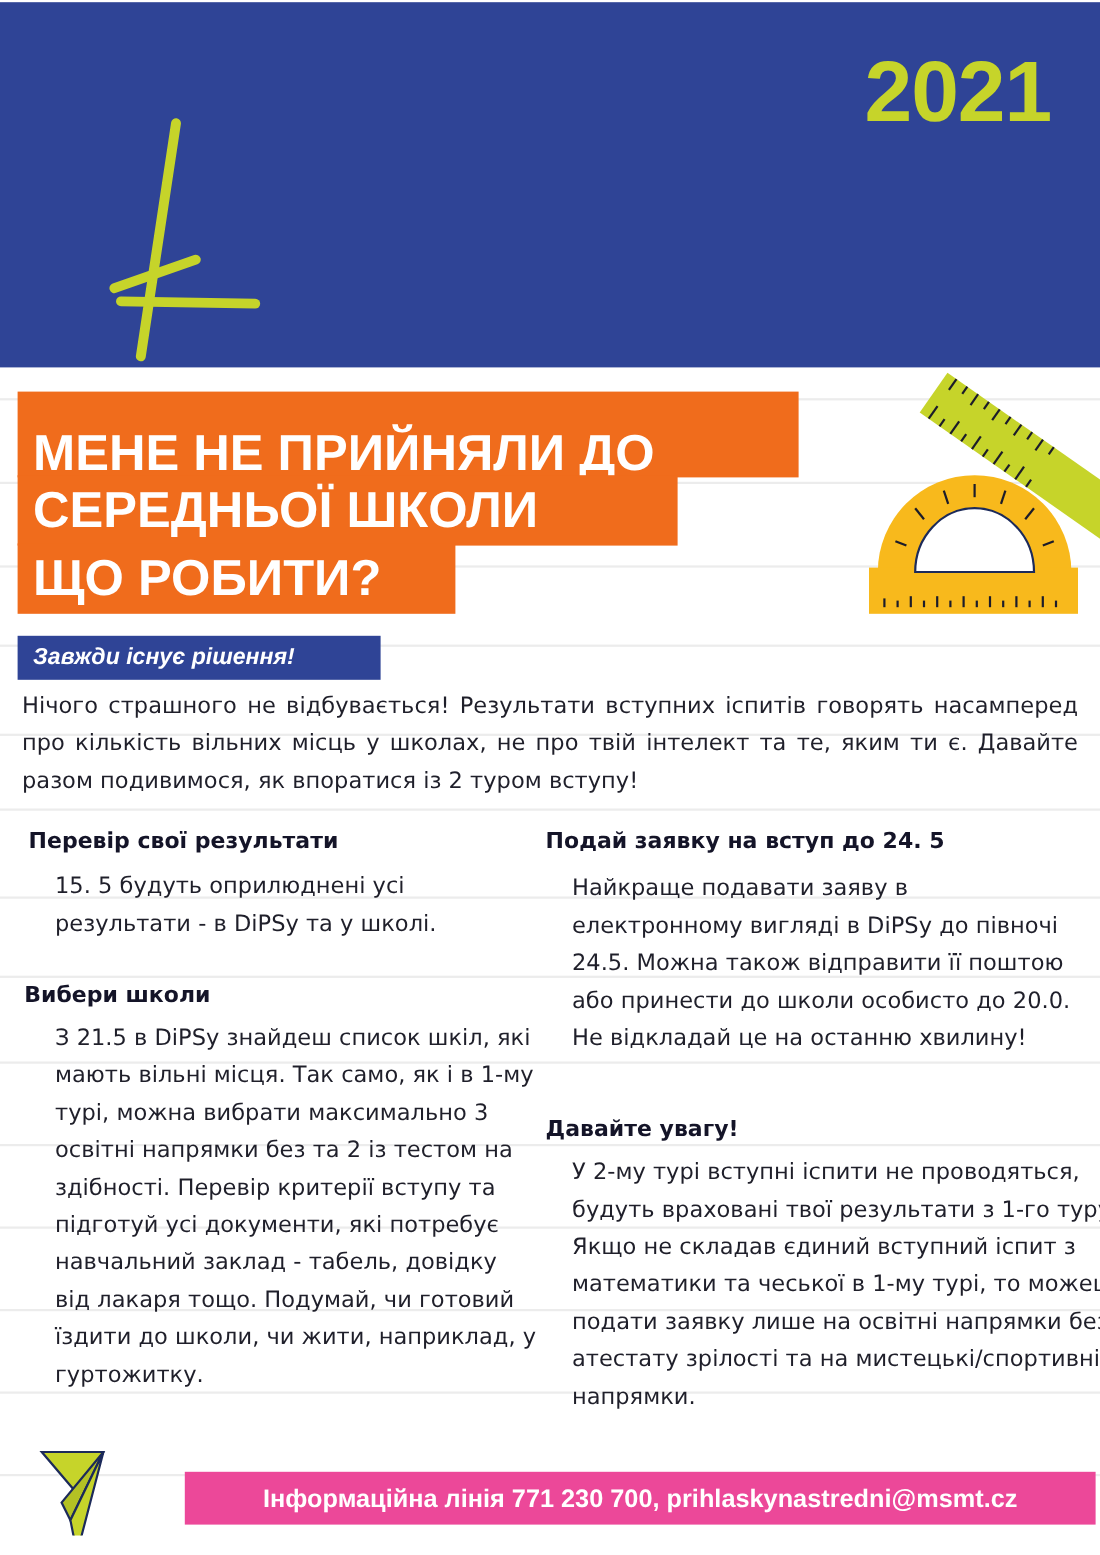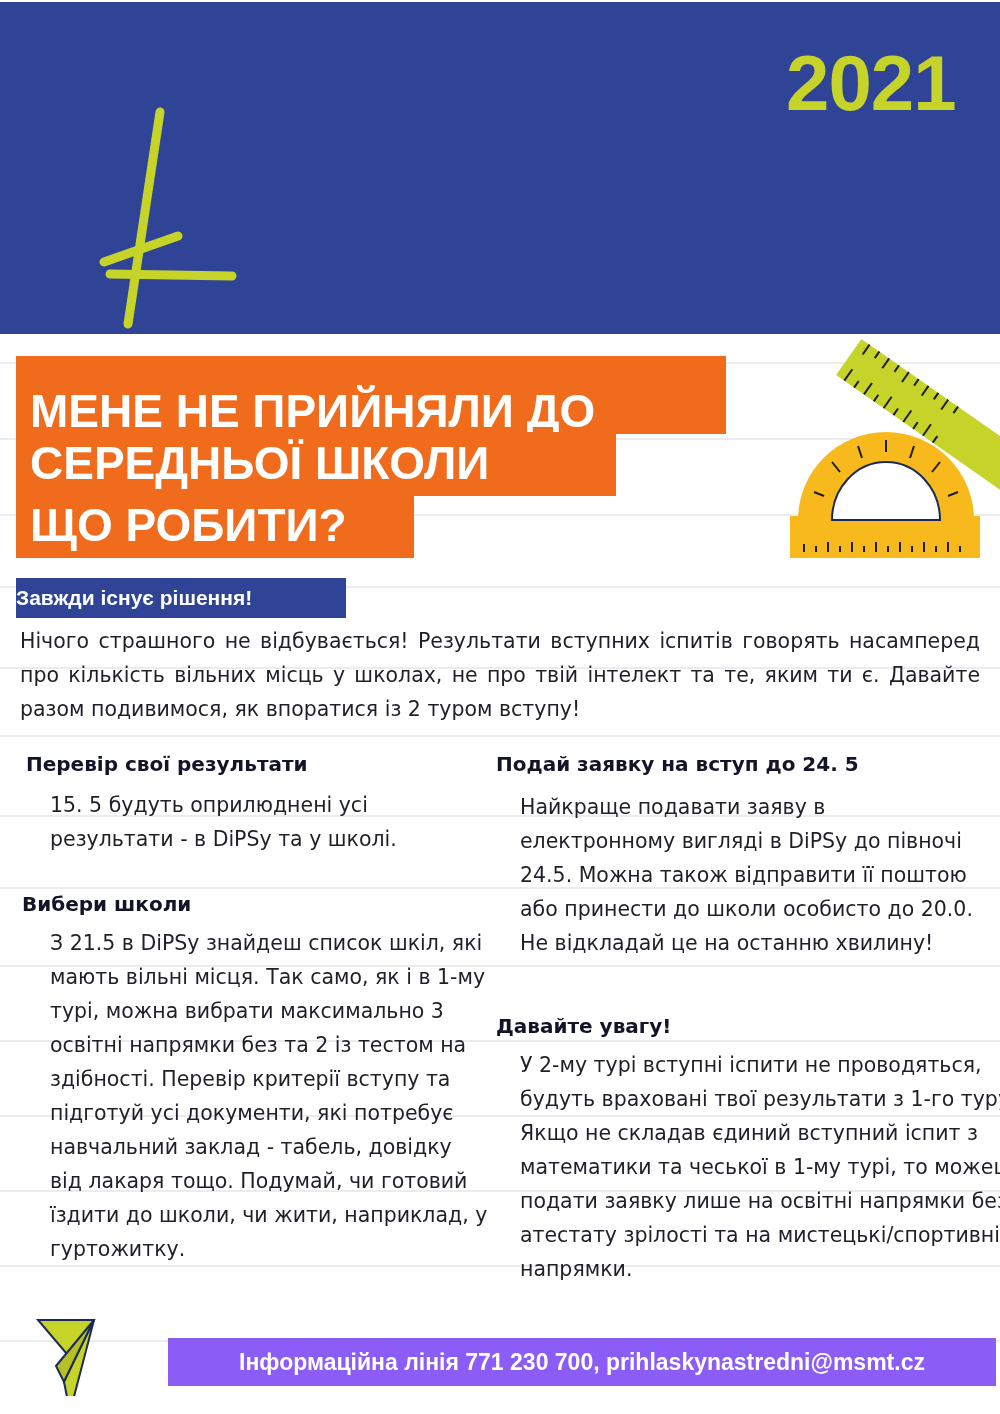--- a/index.html
+++ b/index.html
@@ -13,28 +13,28 @@
   .year { position: absolute; left: 786px; top: 42px; font-family: "Liberation Sans", sans-serif; font-weight: bold; font-size: 78px; color: #c6d42a; line-height: 1; letter-spacing: -1px; }
   .hash { position: absolute; left: 90px; top: 100px; width: 200px; height: 230px; }
 
   .title-box { position: absolute; left: 16px; background: #f06c1c; color: #fff; font-family: "Liberation Sans", sans-serif; font-weight: bold; font-size: 46px; line-height: 62px; padding: 0 14px; }
   .t1 { top: 356px; width: 710px; height: 78px; padding-top: 24px; }
   .t2 { top: 432px; width: 600px; height: 64px; }
   .t3 { top: 494px; width: 398px; height: 64px; }
 
   .tools { position: absolute; left: 780px; top: 330px; width: 220px; height: 230px; }
 
-  .sub-badge { position: absolute; left: 16px; top: 578px; width: 330px; height: 40px; background: #2f4496; color: #fff; font-weight: bold; font-size: 21px; line-height: 40px; font-family: "Liberation Sans", sans-serif; }
+  .sub-badge { position: absolute; left: 16px; top: 578px; width: 330px; height: 40px; background: #2f4496; color: #fff; font-weight: bold; font-size: 21px; line-height: 40px; padding-left: 14px; font-family: "Liberation Sans", sans-serif; font-style: italic; }
 
   .intro { position: absolute; left: 20px; top: 624px; width: 960px; font-size: 20.5px; line-height: 34px; text-align: justify; color: #1f1f2a; }
 
   .col-h { position: absolute; font-weight: bold; font-size: 20px; color: #141428; }
   .col-p { position: absolute; font-size: 20.5px; line-height: 34px; color: #1f1f2a; margin-left: 24px; }
 
-  .footer-bar { position: absolute; left: 168px; top: 1338px; width: 828px; height: 48px; background: #8b5cf6; color: #fff; font-weight: bold; font-size: 23px; line-height: 48px; text-align: center; font-family: "Liberation Sans", sans-serif; }
+  .footer-bar { position: absolute; left: 168px; top: 1338px; width: 828px; height: 48px; background: #ec4899; color: #fff; font-weight: bold; font-size: 23px; line-height: 48px; text-align: center; font-family: "Liberation Sans", sans-serif; }
   .plane { position: absolute; left: 30px; top: 1316px; width: 130px; height: 80px; }
 </style>
 </head>
 <body>
 
 <div class="ruled" style="top:362px"></div>
 <div class="ruled" style="top:438px"></div>
 <div class="ruled" style="top:514px"></div>
 <div class="ruled" style="top:586px"></div>
 <div class="ruled" style="top:667px"></div>

